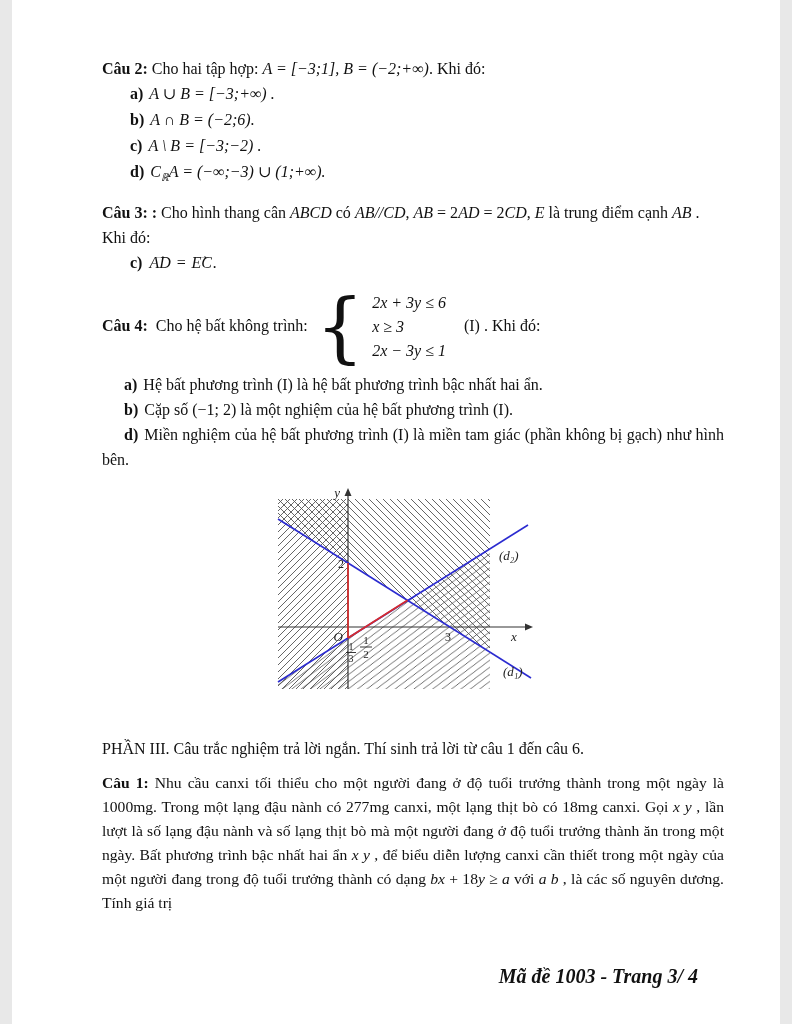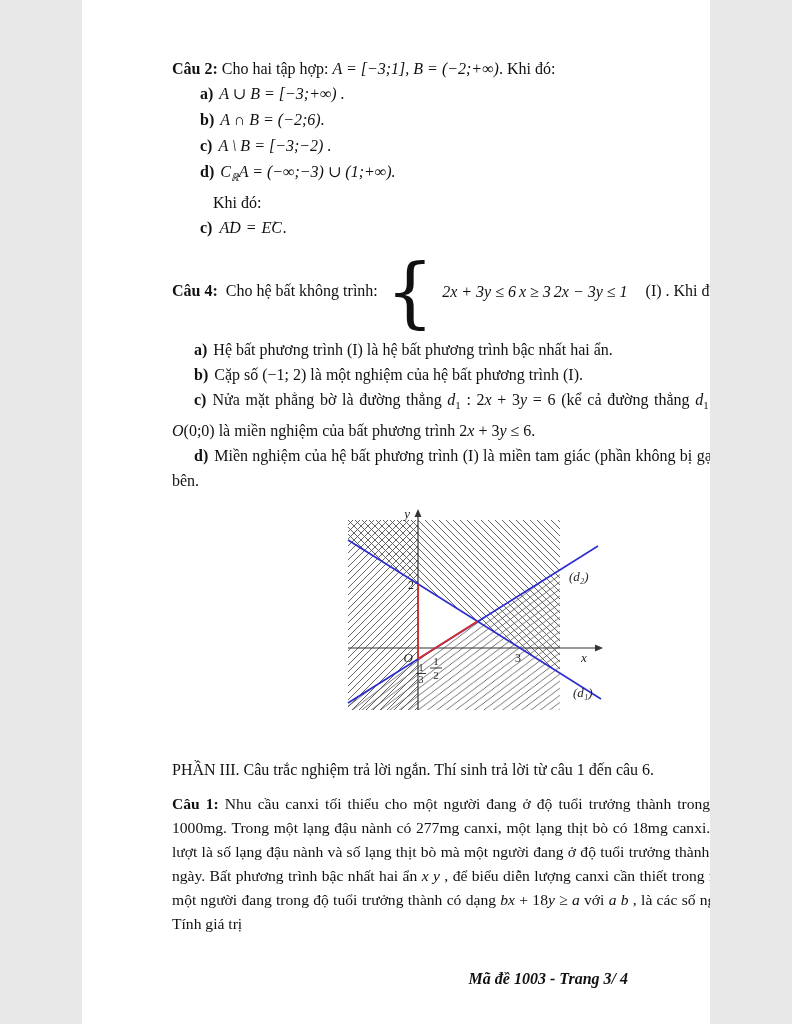--- a/index.html
+++ b/index.html
@@ -1,81 +1,82 @@
 <!DOCTYPE html>
 <html><head>
 <meta charset="utf-8">
 <style>
   html,body{margin:0;padding:0;background:#e8e8e8;}
   .page{
-    width:628px;height:1024px;background:#ffffff;position:relative;
+    width:768px;height:1024px;background:#ffffff;position:relative;
     font-family:"Liberation Serif","DejaVu Serif",serif;color:#111;
     overflow:hidden;margin:0 auto;
   }
   .content{position:absolute;left:90px;top:46px;width:622px;}
   p{margin:0;}
   .qhead{line-height:25px;text-align:justify;margin-top:10px;}
   .qlabel{font-weight:bold;}
   .math{font-style:italic;}
   sub{font-size:0.68em;}
   .opt{line-height:26px;padding-left:28px;}
   .okey{font-weight:bold;font-style:normal;margin-right:6px;}
   .opt4{line-height:25px;text-indent:22px;text-align:justify;}
   .vec{position:relative;display:inline-block;font-style:italic;padding:0 1px;}
   .vec::before{
     content:"\2192";position:absolute;top:-0.80em;left:50%;
     transform:translateX(-50%) scaleX(1.7);font-size:0.60em;font-style:normal;
   }
   .sysrow{display:flex;align-items:center;gap:8px;margin-top:12px;}
   .brace{font-size:76px;font-weight:400;line-height:1;font-family:"DejaVu Serif",serif;transform:scaleY(1.02);}
-  .syslines{display:flex;flex-direction:row;gap:3px;font-style:italic;line-height:21px;}
+  .syslines{display:flex;flex-direction:column;gap:3px;font-style:italic;line-height:21px;}
   .aftersys{margin-left:10px;}
   .figwrap{width:300px;margin:12px auto 4px;}
   .part3{margin-top:18px;line-height:25px;}
   .bold{font-weight:normal;}
   .para{margin-top:10px;text-align:justify;line-height:24px;font-size:15.6px;}
-  .footer{position:absolute;right:82px;bottom:36px;font-weight:bold;font-style:italic;font-size:16px;margin-left:35px;}
+  .footer{position:absolute;right:82px;bottom:36px;font-weight:bold;font-style:italic;font-size:20px;margin-left:35px;}
   svg text{font-family:"Liberation Serif","DejaVu Serif",serif;}
 </style>
 </head>
 <body>
 
 <div class="page">
   <div class="content">
 
     <section>
       <p class="qhead"><span class="qlabel">Câu 2:</span>
         <span>Cho hai tập hợp:</span>
         <span class="math">A = [−3;1], B = (−2;+∞)</span><span>. Khi đó:</span></p>
       <p class="opt"><span class="okey">a)</span><span class="math">A ∪ B = [−3;+∞) .</span></p>
       <p class="opt"><span class="okey">b)</span><span class="math">A ∩ B = (−2;6).</span></p>
       <p class="opt"><span class="okey">c)</span><span class="math">A \ B = [−3;−2) .</span></p>
       <p class="opt"><span class="okey">d)</span><span class="math">C<sub>ℝ</sub>A = (−∞;−3) ∪ (1;+∞).</span></p>
     </section>
 
     <section>
-      <p class="qhead" style="margin-top:0;margin-left:41px;">Khi đó:</p>
+      <p class="qhead"><span class="qlabel">Câu 3: :</span>
+        <span>Cho hình thang cân <i>ABCD</i>  có <i>AB//CD</i>, <i>AB</i> = 2<i>AD</i> = 2<i>CD</i>, <i>E</i>  là trung điểm cạnh <i>AB</i> .</span></p>
+      <p class="qhead" style="margin-top:0;">Khi đó:</p>
       <p class="opt"><span class="okey">c)</span><span class="math"><span class="vec">AD</span> = <span class="vec">EC</span>.</span></p>
     </section>
 
     <section>
       <div class="sysrow">
         <span class="qlabel">Câu 4:</span>
         <span>Cho hệ bất không trình:</span>
         <span class="brace">{</span>
         <div class="syslines">
           <div>2x + 3y ≤ 6</div>
           <div>x ≥ 3</div>
           <div>2x − 3y ≤ 1</div>
         </div>
         <span class="aftersys">(I) . Khi đó:</span>
       </div>
       <p class="opt4" style="margin-top:8px;"><span class="okey">a)</span><span>Hệ bất phương trình (I) là hệ bất phương trình bậc nhất hai ẩn.</span></p>
       <p class="opt4"><span class="okey">b)</span><span>Cặp số (−1; 2)  là một nghiệm của hệ bất phương trình (I).</span></p>
-      <p class="opt4"><span class="okey">c)</span><span>Nửa mặt phẳng bờ là đường thẳng  <i>d</i><sub>1</sub> : 2<i>x</i> + 3<i>y</i> = 6 (kể cả đường thẳng  <i>d</i><sub>1</sub> ) chứa điểm  <i>O</i>(0;0)  là miền nghiệm của bất phương trình  2<i>x</i> + 3<i>y</i> ≤ 6.</span></p>
       <p class="opt4"><span class="okey">d)</span><span>Miền nghiệm của hệ bất phương trình (I) là miền tam giác (phần không bị gạch) như hình bên.</span></p>
     </section>
 
     <div class="figwrap">
       <svg width="300" height="230" viewBox="0 0 300 230">
         <defs>
           <pattern id="hb" width="7" height="7" patternUnits="userSpaceOnUse">
             <path d="M0,0 l7,7" stroke="#555" stroke-width="0.9"></path>
           </pattern>
           <pattern id="hf" width="7" height="7" patternUnits="userSpaceOnUse">

